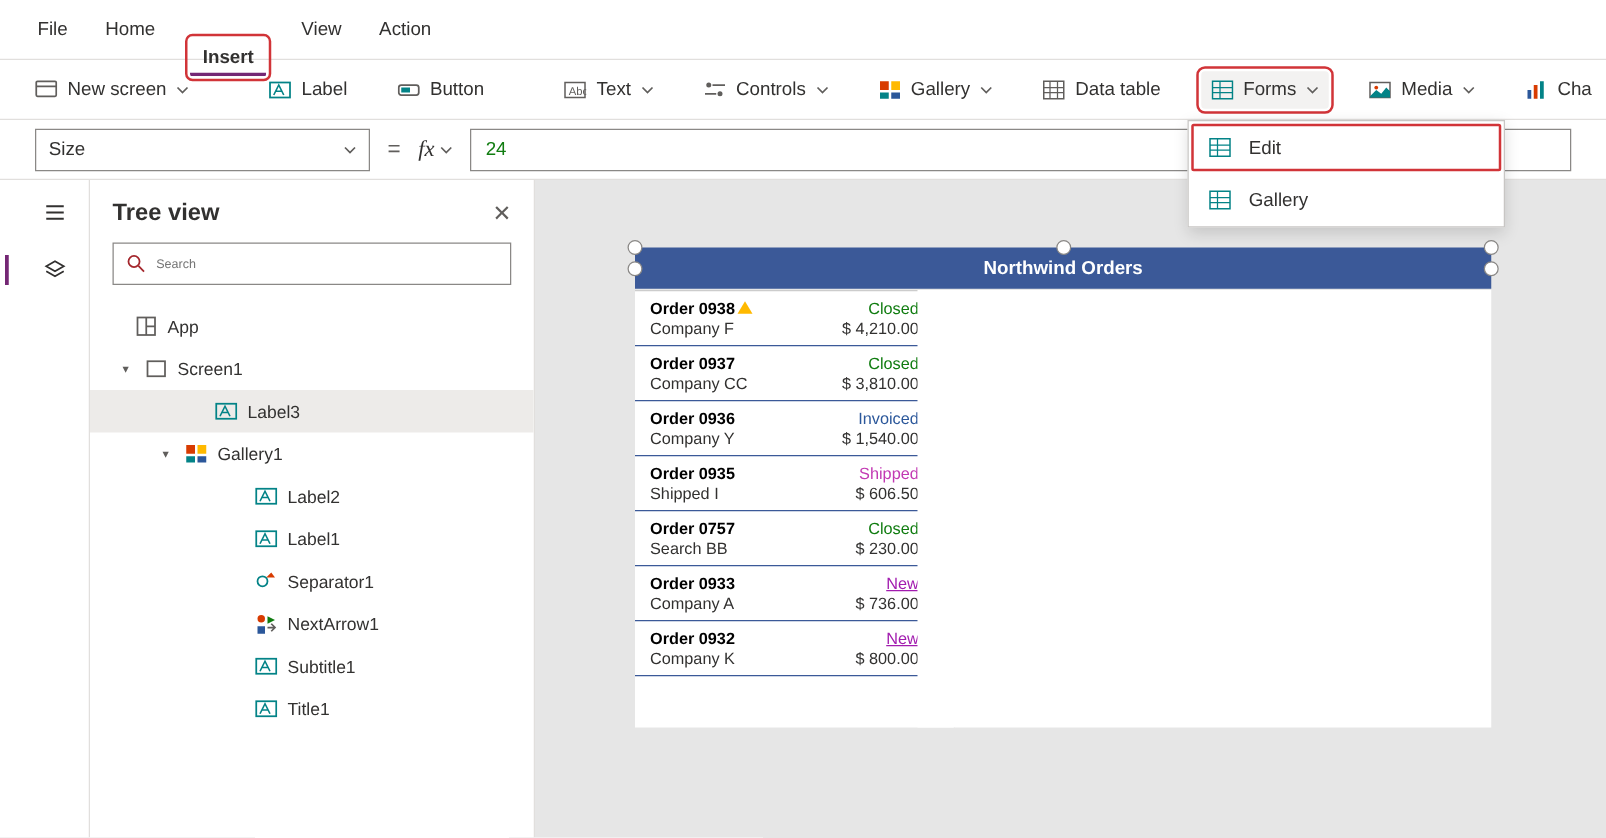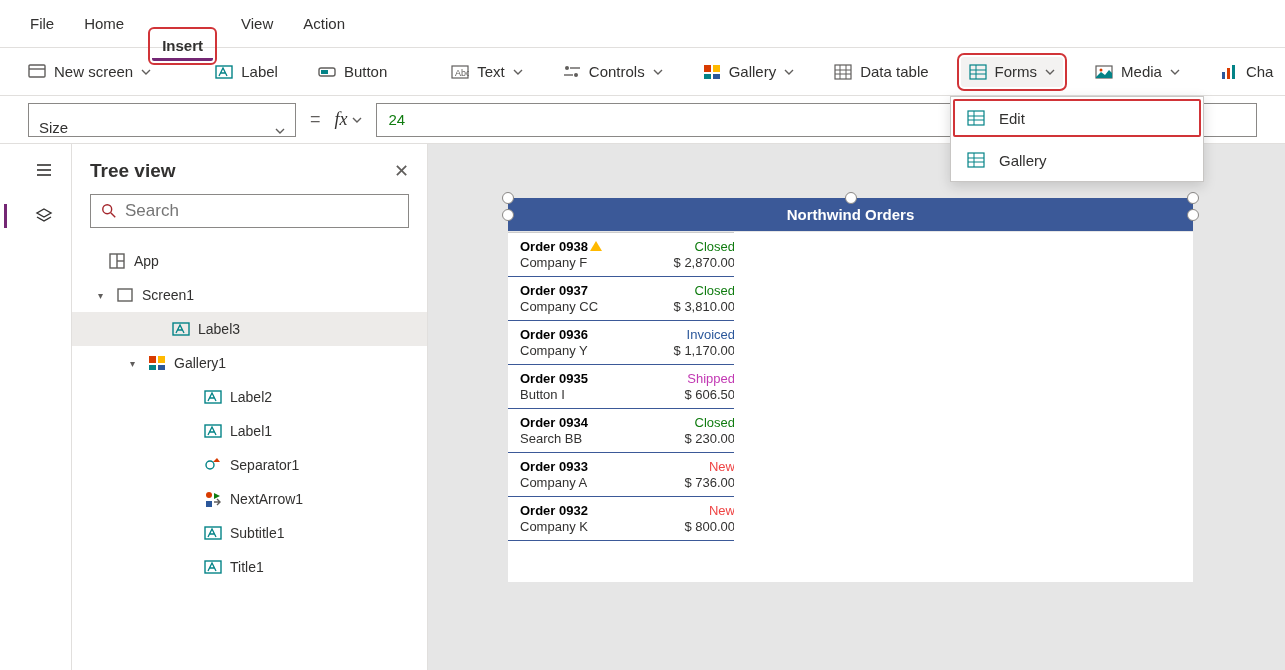--- a/index.html
+++ b/index.html
@@ -111,21 +111,21 @@
       padding: 0 28px;
       gap: 14px;
       border-bottom: 1px solid #e1dfdd;
     }
     .prop-select {
       width: 268px;
       height: 34px;
       border: 1px solid #8a8886;
       padding: 0 10px;
       display: flex;
-      align-items: flex-end;
+      align-items: center;
       justify-content: space-between;
       font-size: 15px;
       cursor: pointer;
     }
     .eq { font-size: 18px; color: #605e5c; }
     .fx {
       font-family: "Times New Roman", serif;
       font-style: italic;
       font-size: 18px;
     }
@@ -189,21 +189,21 @@
       border: 1px solid #8a8886;
       display: flex;
       align-items: center;
       padding: 0 10px;
       gap: 8px;
       color: #605e5c;
     }
     .tree-search input {
       border: none;
       outline: none;
-      font-size: 17px;
+      font-size: 10px;
       flex: 1;
     }
     .tree-body { flex: 1; overflow: auto; padding-top: 6px; }
     .tree-row {
       display: flex;
       align-items: center;
       gap: 8px;
       padding: 8px 0 8px 18px;
       font-size: 14px;
       cursor: pointer;
@@ -306,21 +306,21 @@
     }
     .g-arrow {
       position: absolute;
       right: 6px;
       top: 50%;
       transform: translateY(-50%);
     }
     .st-closed { color: #107c10; }
     .st-invoiced { color: #2b579a; }
     .st-shipped { color: #c239b3; }
-    .st-new { color: #ef4444; }
+    .st-new { color: #a21caf; text-decoration: underline; }
     .warn {
         width:0;height:0;
         border-left:6px solid transparent;
         border-right:6px solid transparent;
         border-bottom:10px solid #ffb900;
         display:inline-block;
         position:relative;
         top:-1px;
     }
   </style>
@@ -711,21 +711,21 @@
 
     <div class="gallery-box" id="gallery-box">
       <div class="g-scroll"></div>
     <div class="g-item">
           <div class="g-item-top">
             <span class="g-order">Order 0938<span class="warn"></span></span>
             <span class="g-status st-closed">Closed</span>
           </div>
           <div class="g-item-bot">
             <span>Company F</span>
-            <span>$ 2,870.00</span>
+            <span>$ 4,210.00</span>
           </div>
           <span class="g-arrow"><svg width="12" height="14" viewBox="0 0 12 14">
               <use href="#chev-right-blue"></use>
             </svg></span>
         </div>
         <div class="g-item">
           <div class="g-item-top">
             <span class="g-order">Order 0937</span>
             <span class="g-status st-closed">Closed</span>
           </div>
@@ -737,42 +737,42 @@
               <use href="#chev-right-blue"></use>
             </svg></span>
         </div>
         <div class="g-item">
           <div class="g-item-top">
             <span class="g-order">Order 0936</span>
             <span class="g-status st-invoiced">Invoiced</span>
           </div>
           <div class="g-item-bot">
             <span>Company Y</span>
-            <span>$ 1,170.00</span>
+            <span>$ 1,540.00</span>
           </div>
           <span class="g-arrow"><svg width="12" height="14" viewBox="0 0 12 14">
               <use href="#chev-right-blue"></use>
             </svg></span>
         </div>
         <div class="g-item">
           <div class="g-item-top">
             <span class="g-order">Order 0935</span>
             <span class="g-status st-shipped">Shipped</span>
           </div>
           <div class="g-item-bot">
-            <span>Button I</span>
+            <span>Shipped I</span>
             <span>$ 606.50</span>
           </div>
           <span class="g-arrow"><svg width="12" height="14" viewBox="0 0 12 14">
               <use href="#chev-right-blue"></use>
             </svg></span>
         </div>
         <div class="g-item">
           <div class="g-item-top">
-            <span class="g-order">Order 0934</span>
+            <span class="g-order">Order 0757</span>
             <span class="g-status st-closed">Closed</span>
           </div>
           <div class="g-item-bot">
             <span>Search BB</span>
             <span>$ 230.00</span>
           </div>
           <span class="g-arrow"><svg width="12" height="14" viewBox="0 0 12 14">
               <use href="#chev-right-blue"></use>
             </svg></span>
         </div>

